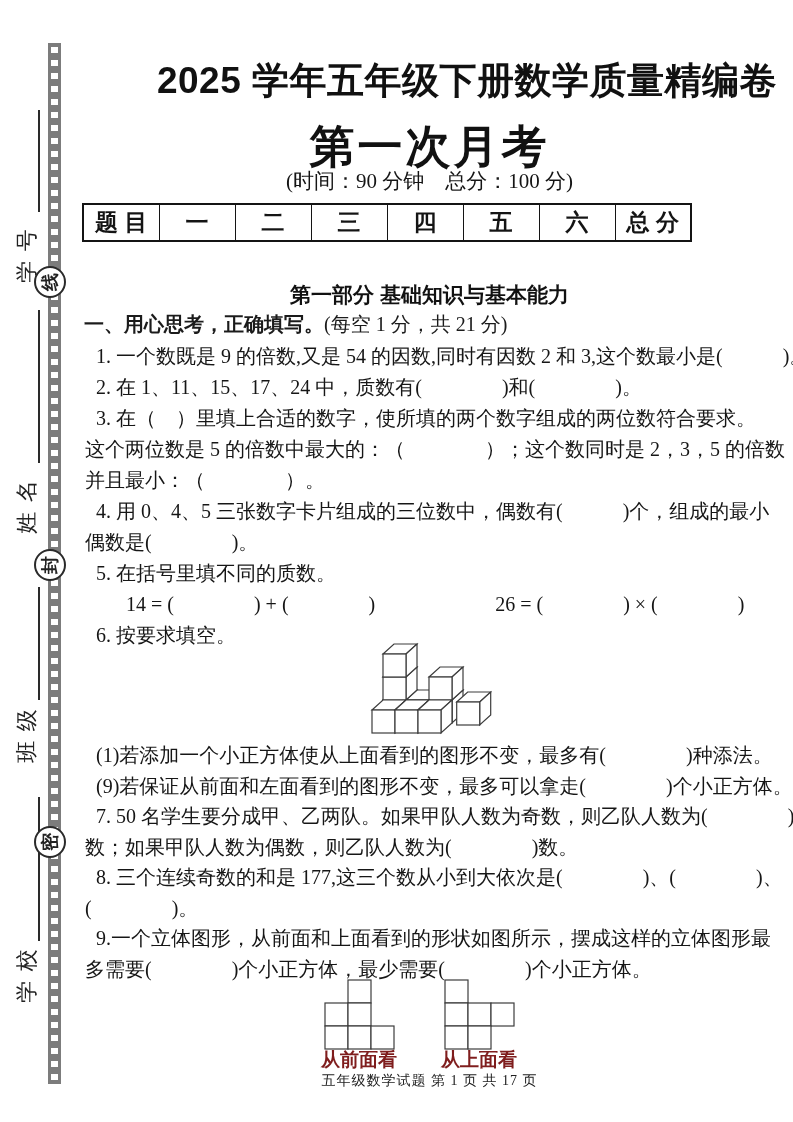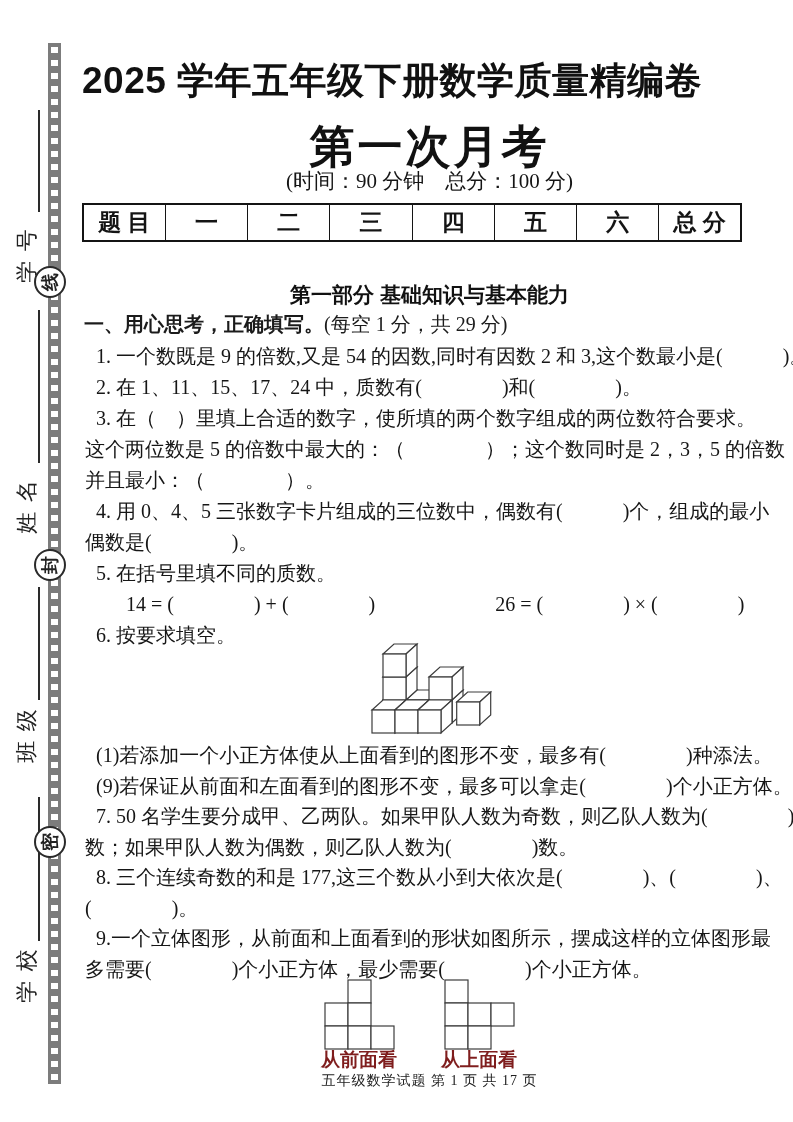--- a/index.html
+++ b/index.html
@@ -14,28 +14,28 @@
     background:repeating-linear-gradient(180deg,#ffffff 0 6px,transparent 6px 13px);}
   .mline{position:absolute;left:38px;width:2px;background:#2a2a2a;}
   .vlabel{position:absolute;left:27px;transform:translate(-50%,-50%) rotate(-90deg);
     white-space:nowrap;font-size:22px;color:#222;letter-spacing:2px;}
   .seal{position:absolute;left:34px;width:32px;height:32px;box-sizing:border-box;
     border:2px solid #2a2a2a;border-radius:50%;background:#fff;
     display:flex;align-items:center;justify-content:center;z-index:3;}
   .seal span{transform:rotate(-90deg);font-size:18px;font-weight:bold;color:#222;}
   
   .content{position:absolute;left:82px;top:0;width:695px;height:1122px;}
-  #title{position:absolute;top:56px;width:100%;text-align:left;
+  #title{position:absolute;top:56px;width:100%;text-align:right;
     font-family:"Liberation Sans","DejaVu Sans",sans-serif;font-weight:900;
     font-size:37px;letter-spacing:0.5px;color:#111;white-space:nowrap;}
   #subtitle{position:absolute;top:117px;width:100%;text-align:center;
     font-family:"Liberation Sans","DejaVu Sans",sans-serif;font-weight:900;
     font-size:45px;letter-spacing:3px;color:#111;}
   #meta{position:absolute;top:167px;width:100%;text-align:center;font-size:21px;color:#151515;}
-  #score-table{position:absolute;top:203px;left:0;width:660px;border-collapse:collapse;
+  #score-table{position:absolute;top:203px;left:0;width:610px;border-collapse:collapse;
     table-layout:fixed;border:2.5px solid #141414;}
   #score-table td{border:1.5px solid #141414;height:33px;text-align:center;vertical-align:middle;
     font-family:"Liberation Sans","DejaVu Sans",sans-serif;font-weight:bold;font-size:23px;color:#141414;}
   #part-heading{position:absolute;top:281px;width:100%;text-align:center;
     font-family:"Liberation Sans","DejaVu Sans",sans-serif;font-weight:bold;font-size:21px;color:#111;}
   #intro{position:absolute;top:311px;left:2px;font-size:20px;white-space:nowrap;}
   #intro .b{font-family:Liberation Mono, monospace;font-weight:bold;text-align:center;}
   #lines1{position:absolute;top:341px;left:0;width:695px;}
   #lines1 .ln{height:31px;line-height:31px;}
   #lines2{position:absolute;top:740px;left:0;width:695px;}
@@ -95,21 +95,21 @@
         <td>四</td>
         <td>五</td>
         <td>六</td>
         <td>总 分</td>
       </tr>
     </tbody>
       </table>
 
     <div id="part-heading">第一部分 基础知识与基本能力</div>
 
-    <div id="intro"><span class="b">一、用心思考，正确填写。</span><span>(每空 1 分，共 29 分)</span></div>
+    <div id="intro"><span class="b">一、用心思考，正确填写。</span><span>(每空 1 分，共 21 分)</span></div>
 
     <div id="lines1">
       <div class="ln q">1. 一个数既是 9 的倍数,又是 54 的因数,同时有因数 2 和 3,这个数最小是(　　　)。</div>
       <div class="ln q">2. 在 1、11、15、17、24 中，质数有(　　　　)和(　　　　)。</div>
       <div class="ln q">3. 在（　）里填上合适的数字，使所填的两个数字组成的两位数符合要求。</div>
       <div class="ln c">这个两位数是 5 的倍数中最大的：（　　　　）；这个数同时是 2，3，5 的倍数，</div>
       <div class="ln c">并且最小：（　　　　）。</div>
       <div class="ln q">4. 用 0、4、5 三张数字卡片组成的三位数中，偶数有(　　　)个，组成的最小</div>
       <div class="ln c">偶数是(　　　　)。</div>
       <div class="ln q">5. 在括号里填不同的质数。</div>

